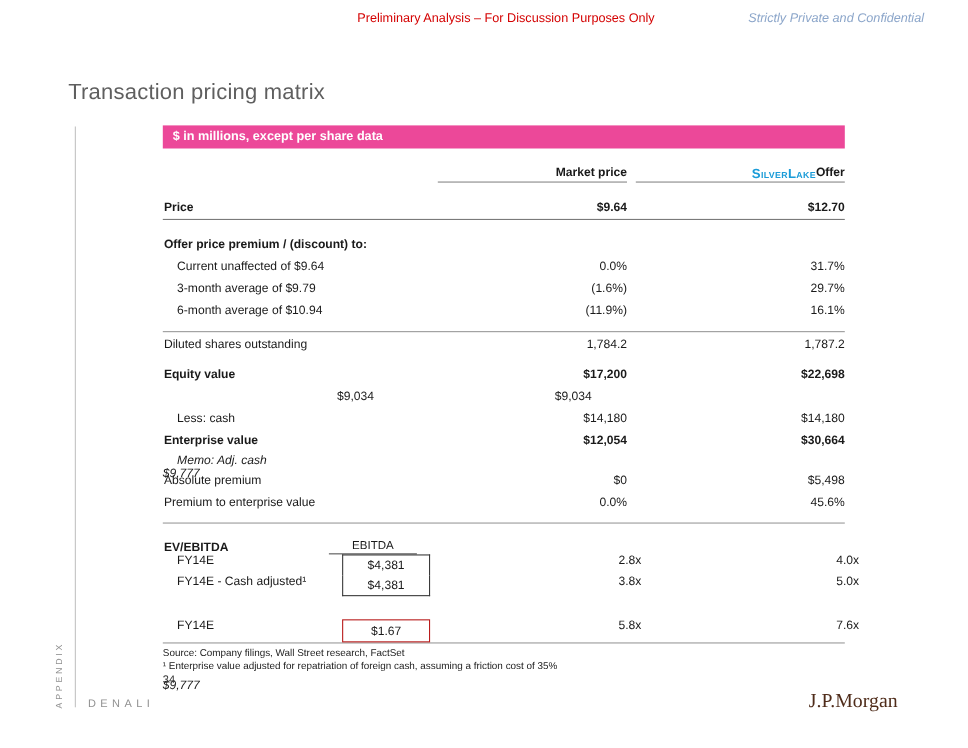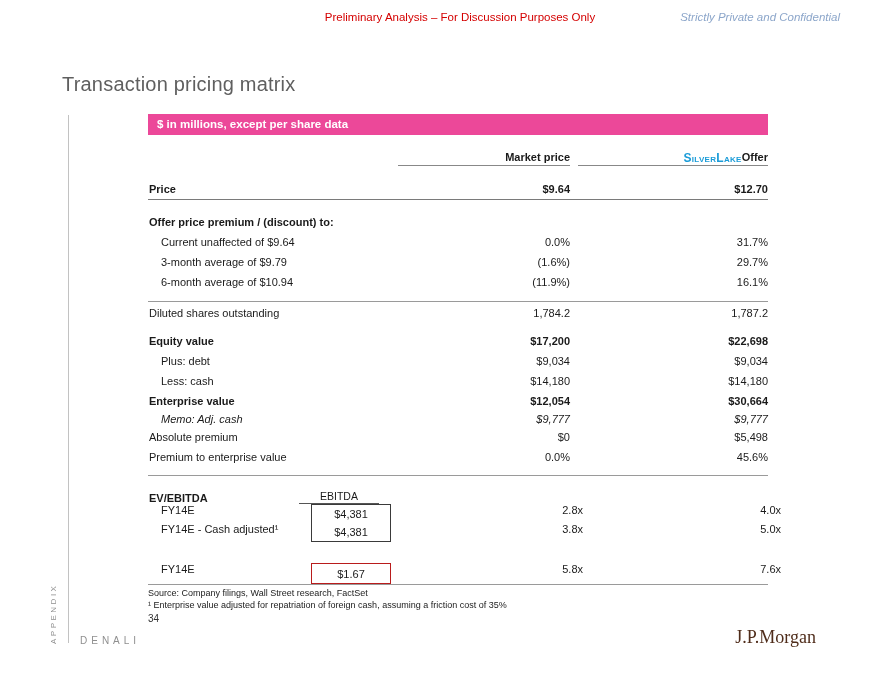--- a/index.html
+++ b/index.html
@@ -125,35 +125,34 @@
           <div class="c-mkt">1,784.2</div>
           <div class="c-off">1,787.2</div>
         </div>
         <div class="spacer" style="height: 8px;"></div>
         <div class="trow b">
           <div class="c-label">Equity value</div>
           <div class="c-mkt">$17,200</div>
           <div class="c-off">$22,698</div>
         </div>
         <div class="trow">
-          <div class="c-label ind">Plus: debt</div>
           <div class="c-mkt">$9,034</div>
           <div class="c-off">$9,034</div>
         </div>
         <div class="trow">
           <div class="c-label ind">Less: cash</div>
           <div class="c-mkt">$14,180</div>
           <div class="c-off">$14,180</div>
         </div>
         <div class="trow b" style="height: 18px;">
           <div class="c-label">Enterprise value</div>
           <div class="c-mkt">$12,054</div>
           <div class="c-off">$30,664</div>
         </div>
-        <div class="trow i" style="height: 18px;">
+        <div class="trow i" style="height: 18px; flex-direction: column;">
           <div class="c-label ind">Memo: Adj. cash</div>
           <div class="c-mkt">$9,777</div>
           <div class="c-off">$9,777</div>
         </div>
         <div class="trow">
           <div class="c-label">Absolute premium</div>
           <div class="c-mkt">$0</div>
           <div class="c-off">$5,498</div>
         </div>
         <div class="trow">

